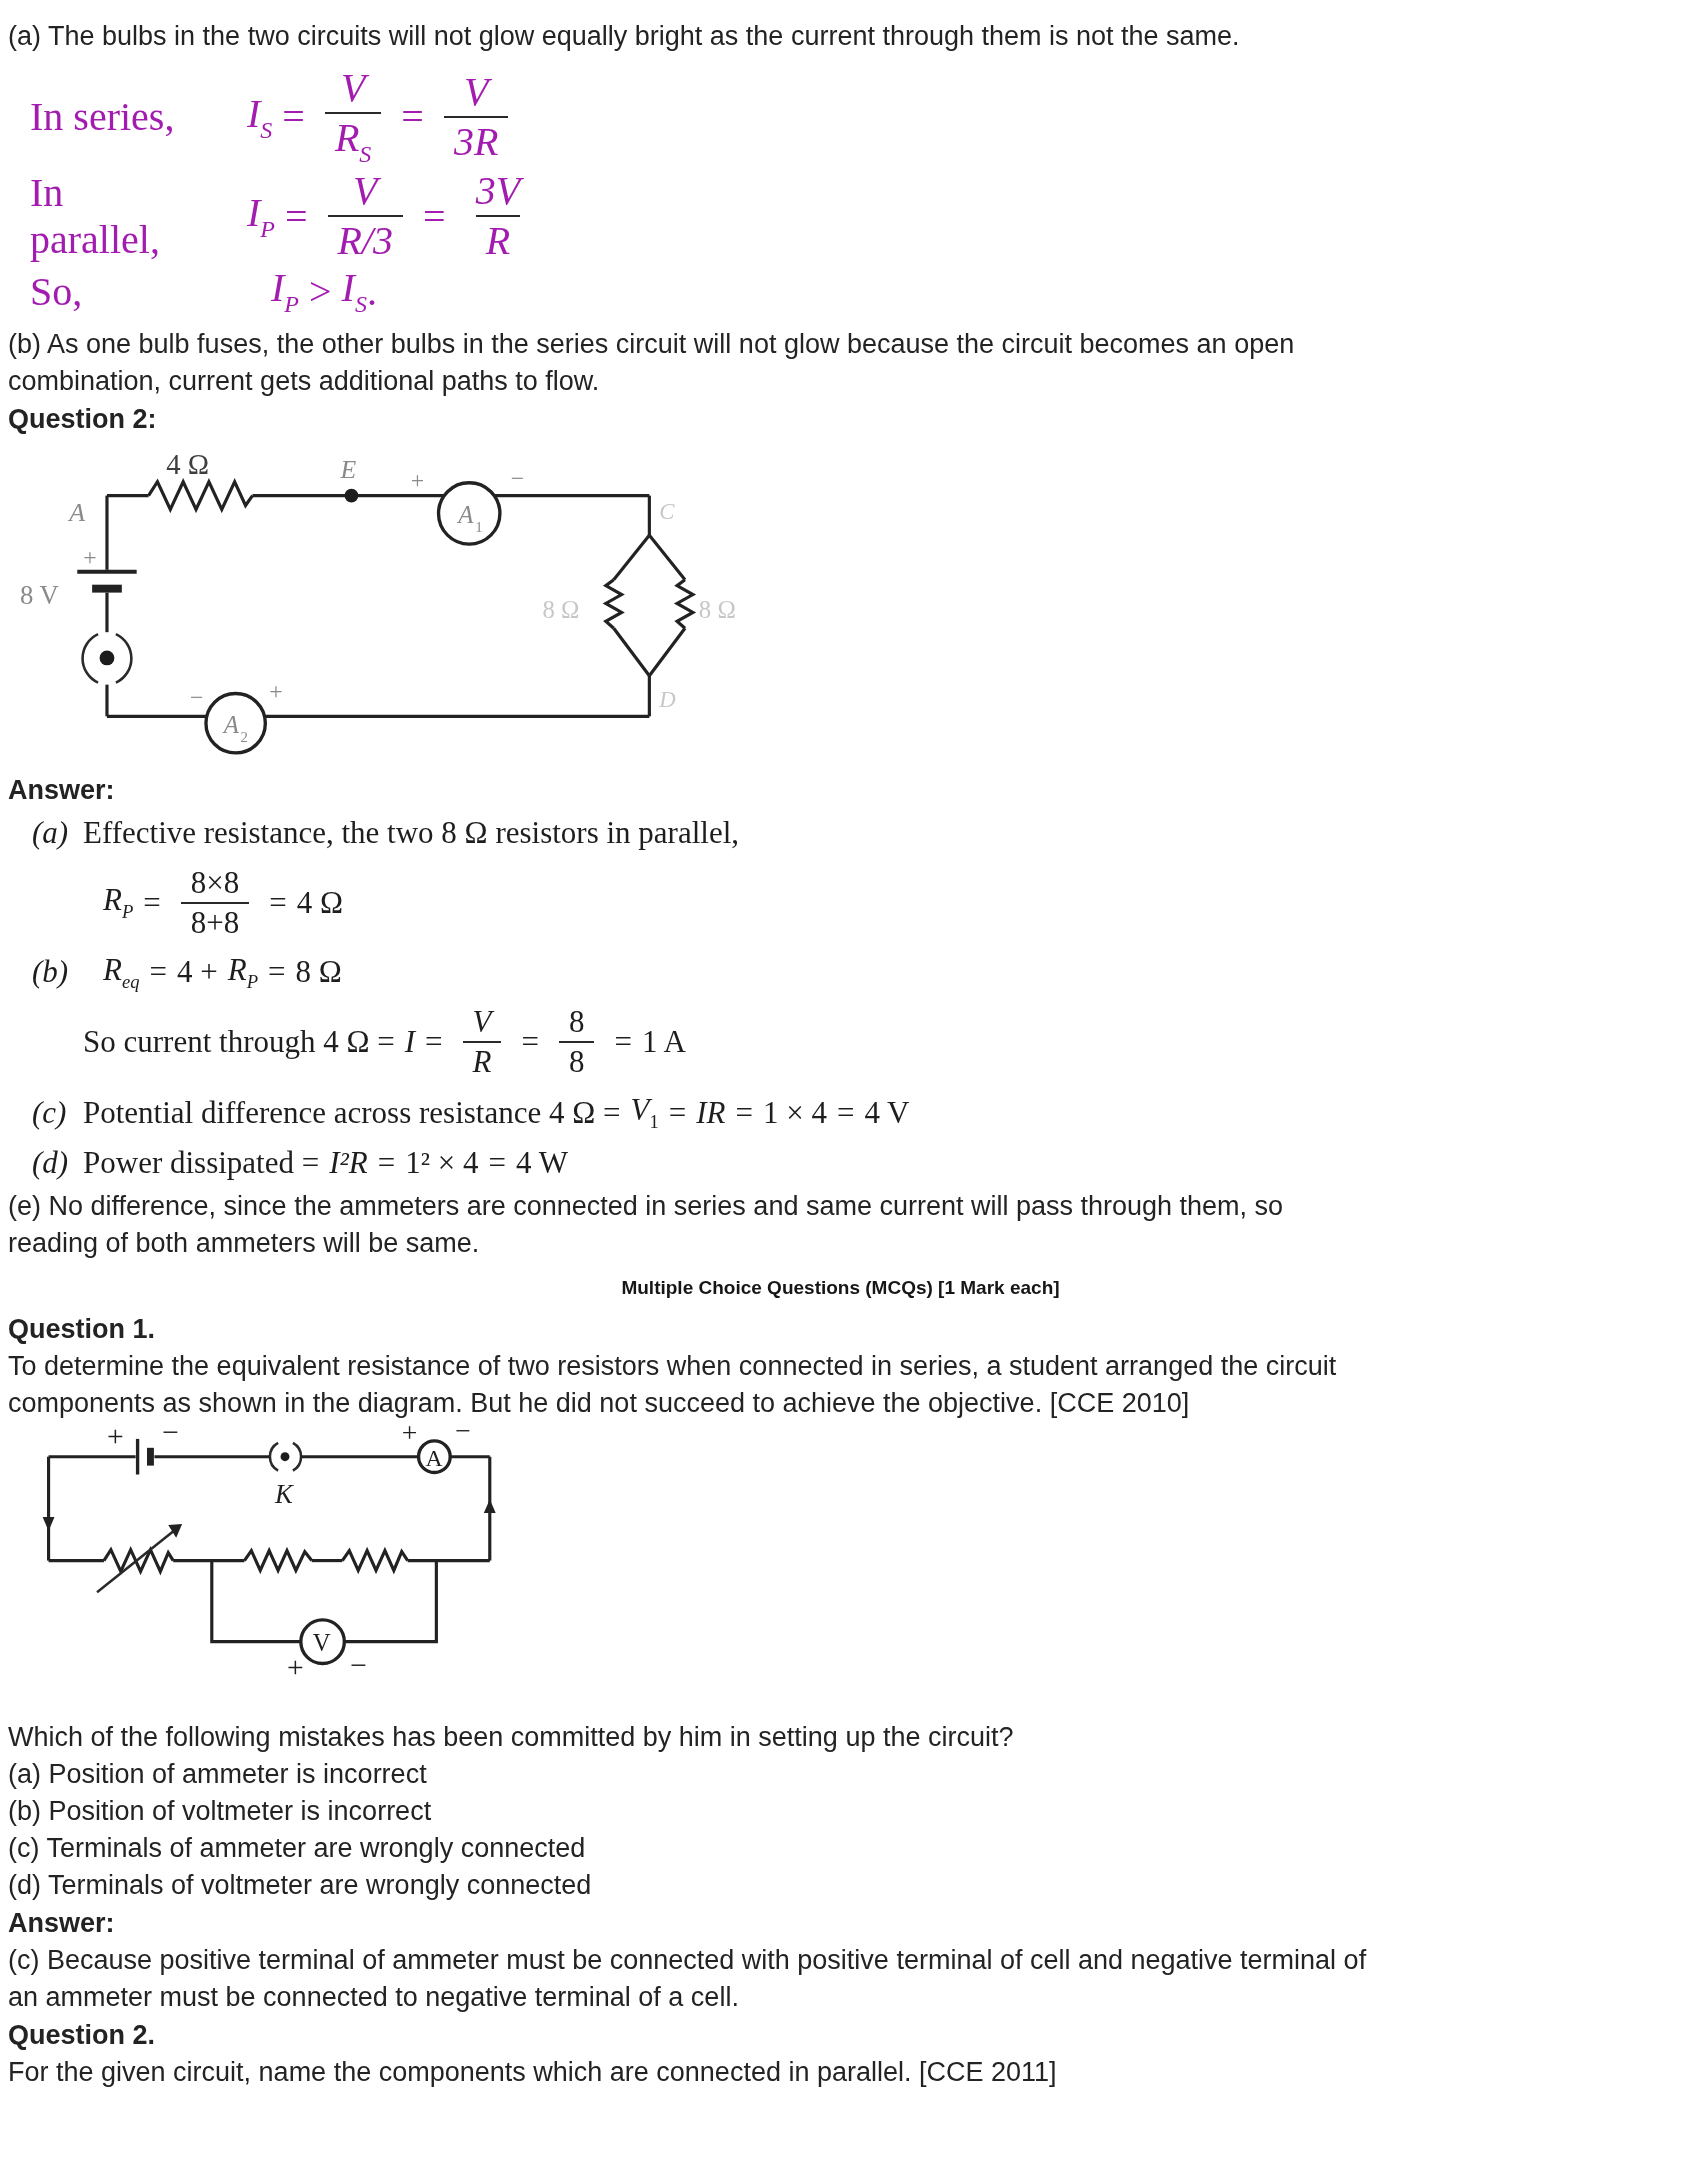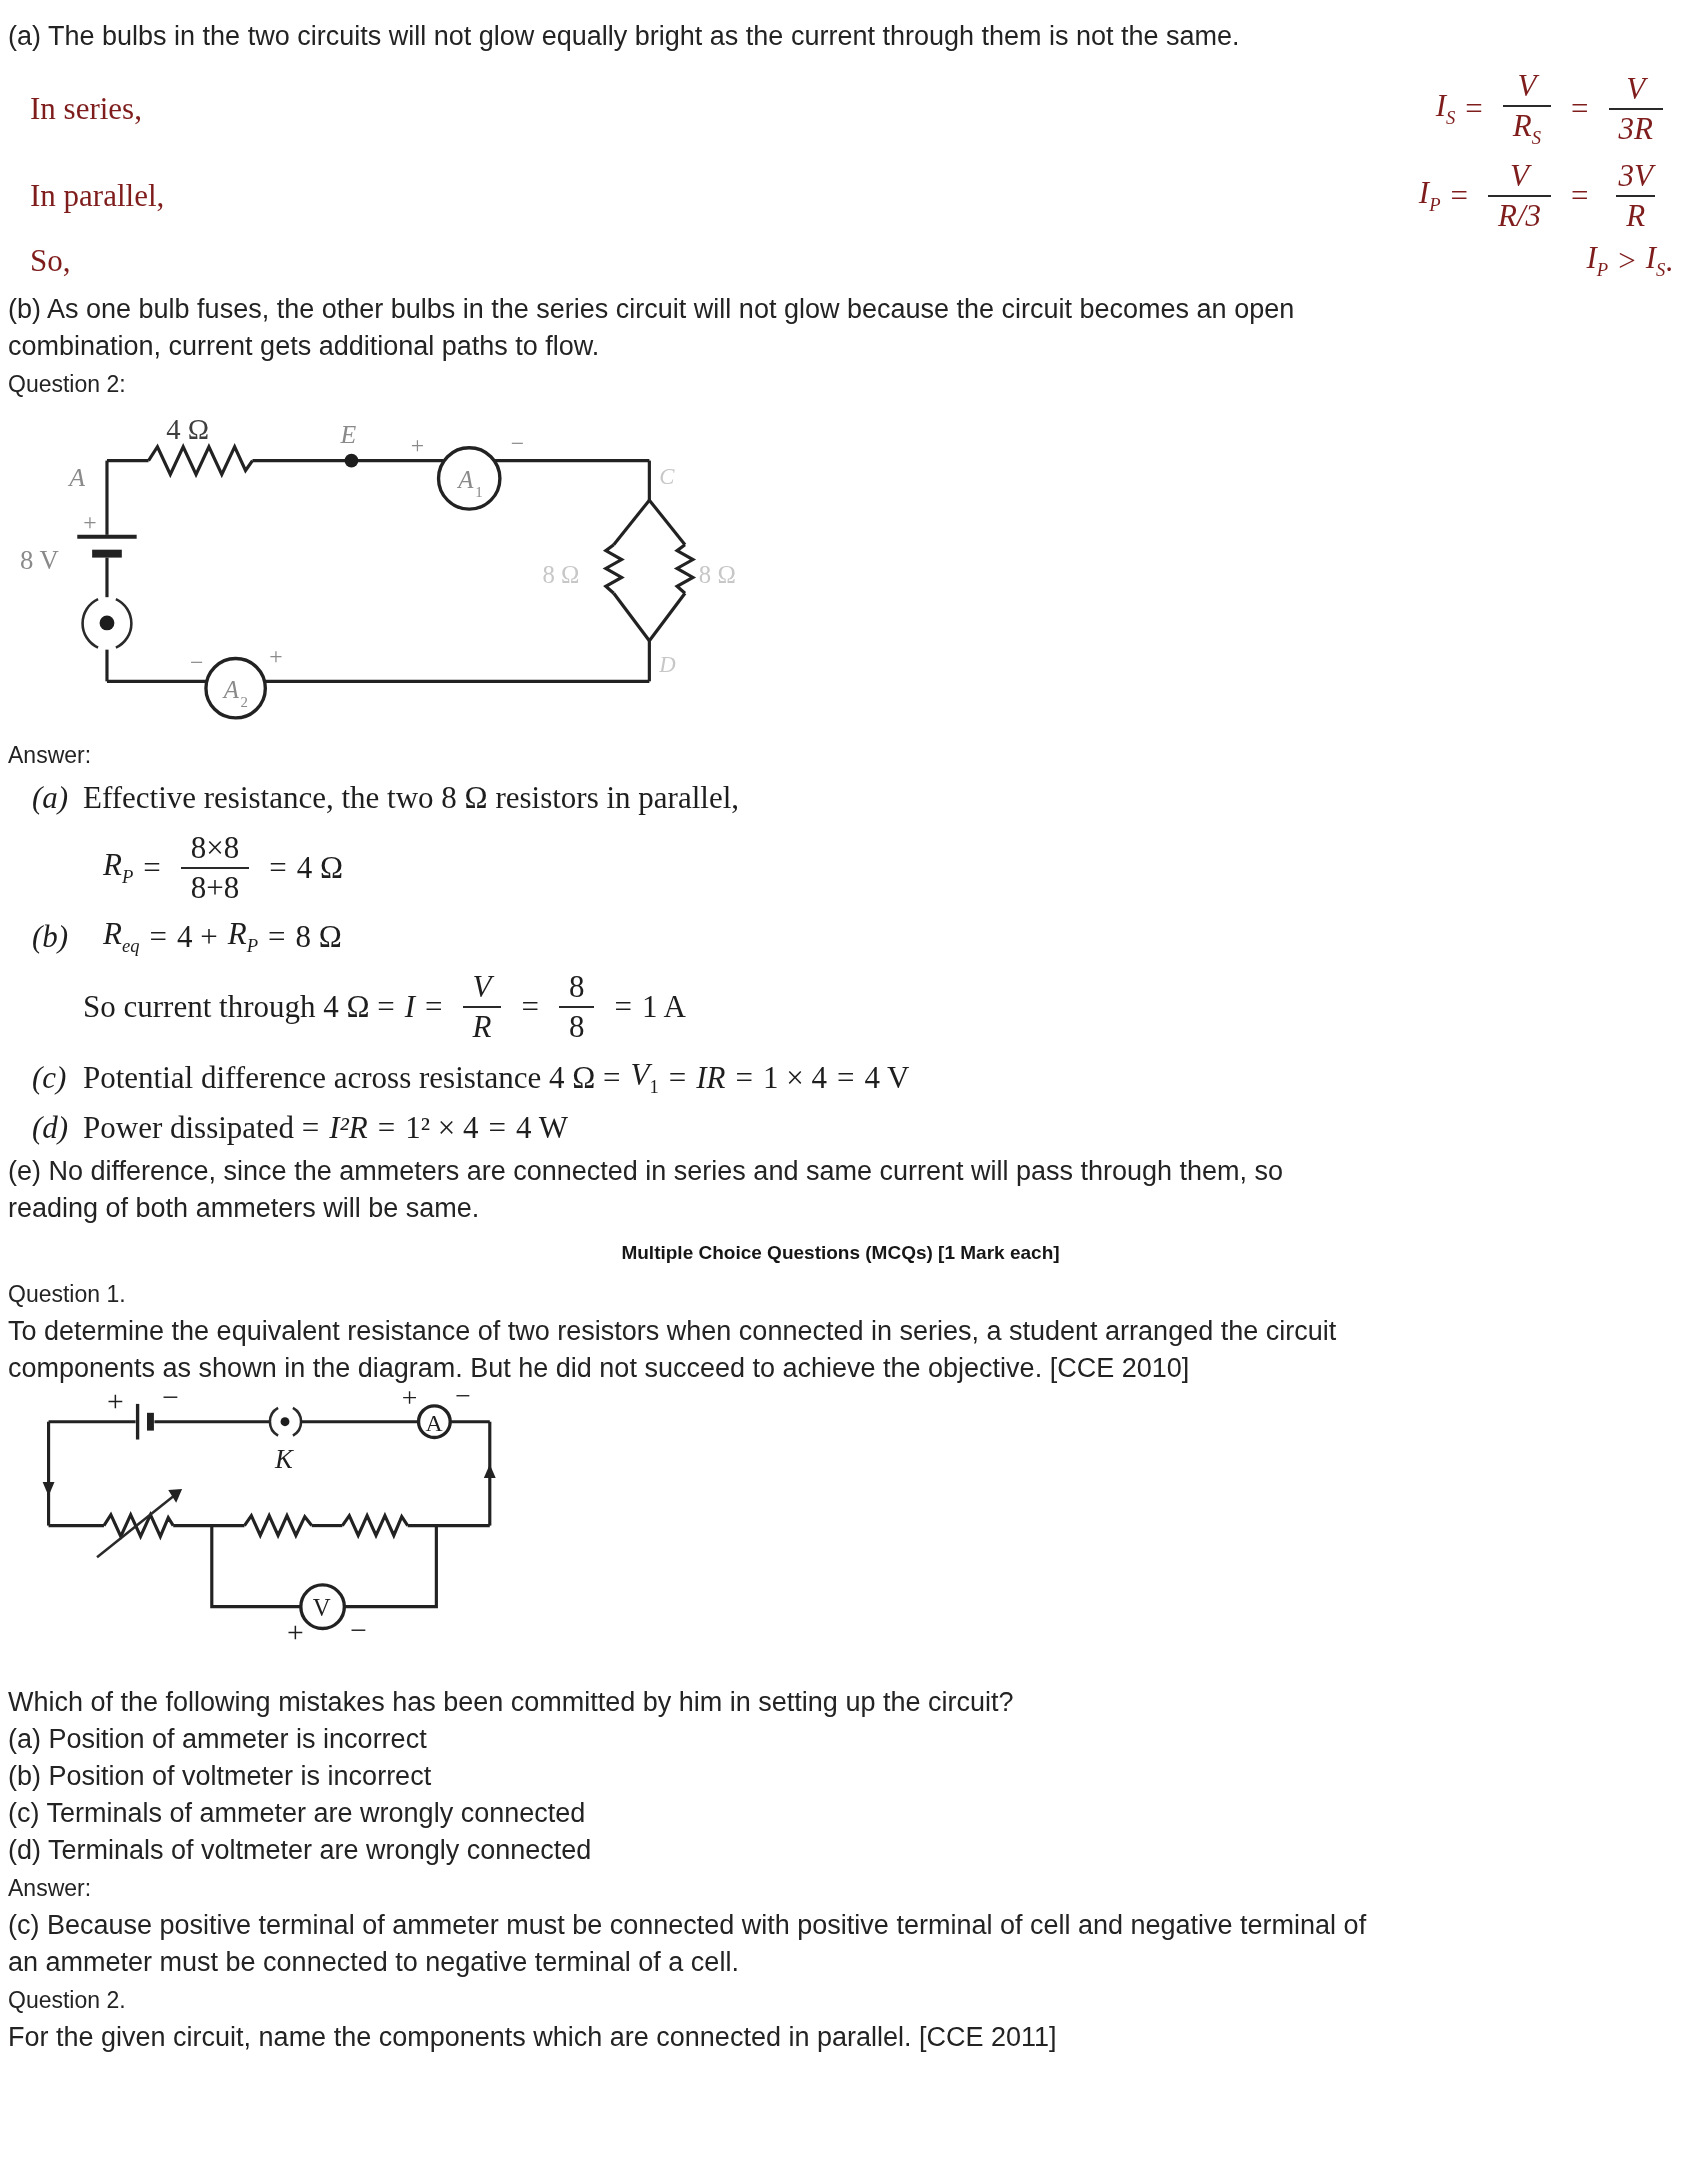--- a/index.html
+++ b/index.html
@@ -5,42 +5,42 @@
   html,body{margin:0;padding:0;background:#ffffff;}
   body{width:1683px;height:2178px;overflow:hidden;
        font-family:"Liberation Sans",sans-serif;color:#212121;}
   .doc{padding:6px 10px 0 8px;margin-top:12px;}
 
   .sans{font-size:27px;line-height:37px;color:#232323;}
 
   
   .eq-block{margin:10px 0 8px 0;}
   .eq-row{display:flex;align-items:center;font-family:"Liberation Serif",serif;
-          font-size:31px;color:#7f1d1d;justify-content:space-between;}
+          font-size:40px;color:#a21caf;}
   .eq-row.tall{min-height:87px;}
   .eq-row.short{min-height:44px;gap:24px;}
   .eq-label{width:158px;margin-left:22px;flex:none;}
   .eq-math{display:flex;align-items:center;margin-left:59px;}
   .frac{display:inline-flex;flex-direction:column;align-items:center;
         vertical-align:middle;margin:0 10px;line-height:1.15;}
   .frac .num{padding:0 10px 1px;}
   .frac .den{border-top:2.5px solid #2a2a2a;padding:1px 10px 0;}
   .op{margin:0 10px;}
   sub.s{font-size:0.6em;vertical-align:-0.45em;letter-spacing:0;}
   i{font-style:italic;}
 
   
   .math-block{font-family:"Liberation Serif",serif;font-size:31px;color:#1e1e1e;}
   .mline{display:flex;align-items:center;min-height:48px;}
   .mnum{width:51px;margin-left:24px;flex:none;font-style:italic;}
   .indent1{margin-left:95px;}
   .indent2{margin-left:75px;}
   .mline.tall{min-height:91px;}
 
-  .q-head{font-size:23px;line-height:38px;}
+  .q-head{font-size:27px;line-height:38px;font-weight:bold;}
   .mcq-heading{font-weight:bold;text-align:center;font-size:19px;line-height:40px;
                color:#161616;margin:6px 0 2px 0;}
 
   .circuit{position:relative;}
   svg text{font-family:"Liberation Serif",serif;}
   .wire{stroke:#222;stroke-width:3.2;fill:none;}
   .wire-thin{stroke:#2a2a2a;stroke-width:2.6;fill:none;}
   .comp{stroke:#222;stroke-width:3.4;fill:#fff;}
   .lbl-dark{fill:#3e3e3e;}
   .lbl-gray{fill:#8a8a8a;}

